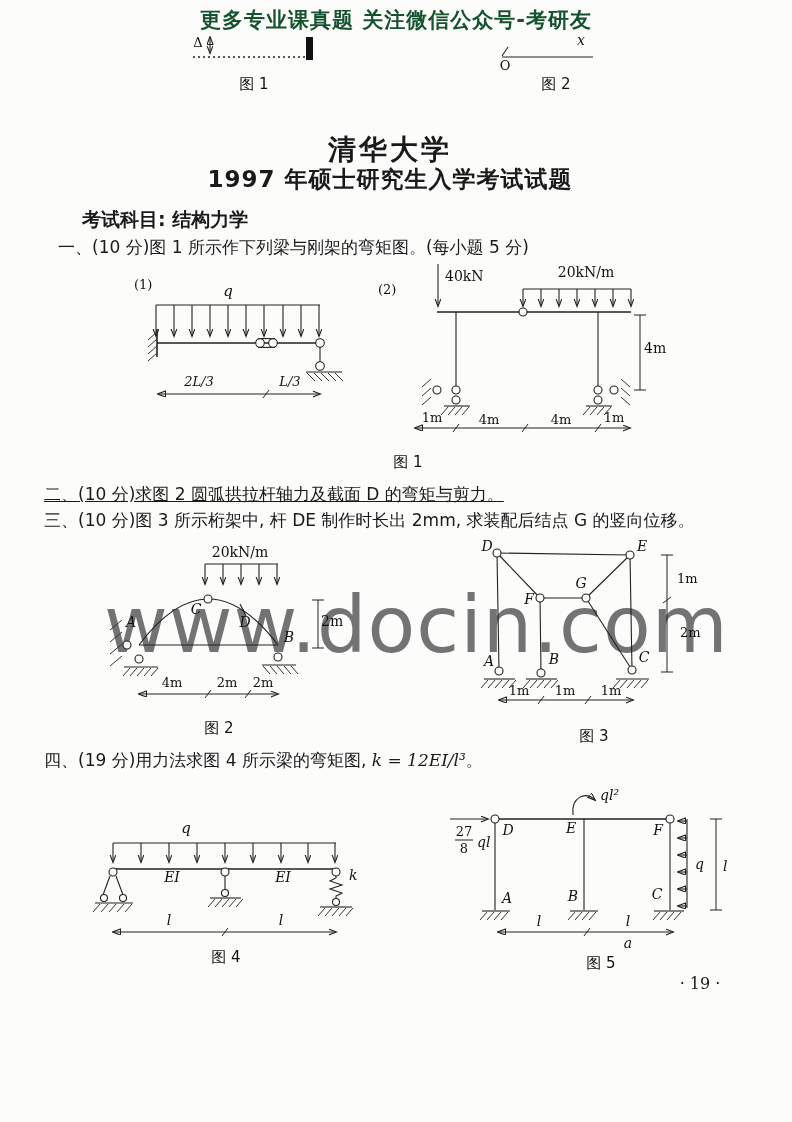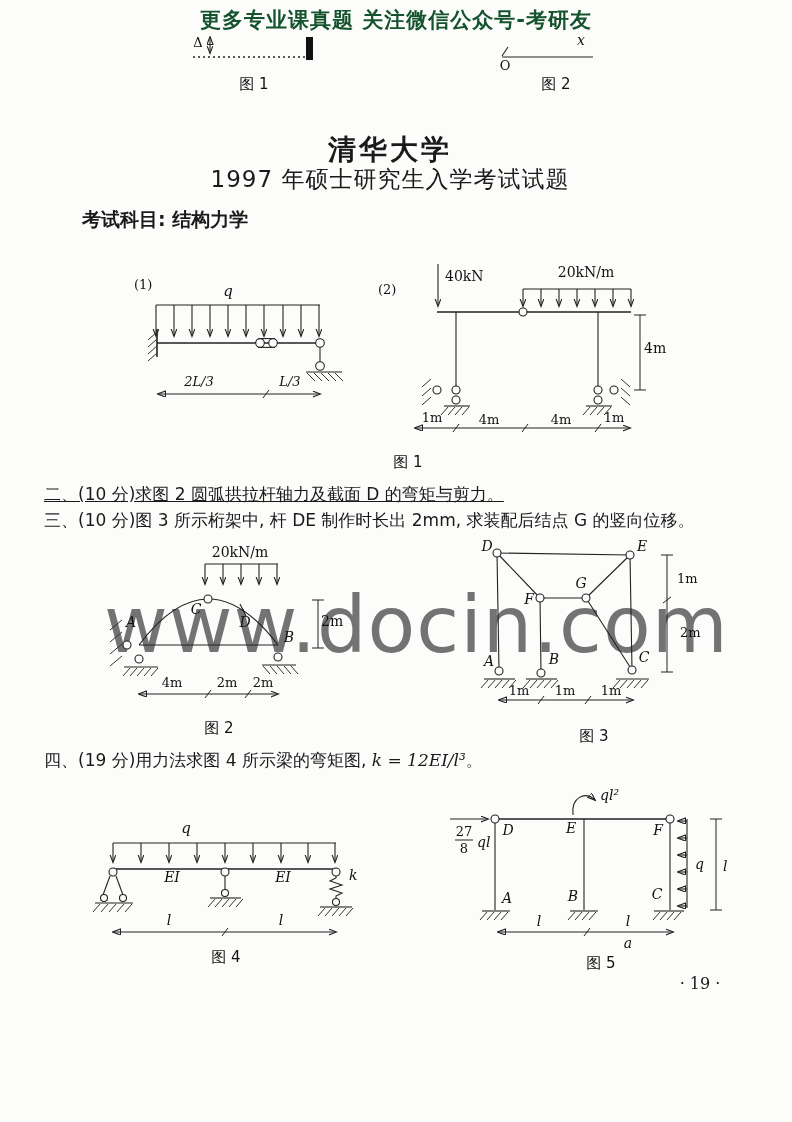--- a/index.html
+++ b/index.html
@@ -7,21 +7,21 @@
     position:relative; width:792px; height:1122px; margin:0 auto;
     background:#fcfcfb; overflow:hidden;
     font-family:"DejaVu Sans", sans-serif; color:#1a1a1a;
   }
   .abs { position:absolute; }
   .red-header {
     top:6px; left:0; width:100%; text-align:center;
     color:#14532d; font-weight:bold; font-size:21px; letter-spacing:1px;
   }
   .title1 { top:131px; left:0; width:780px; text-align:center; font-size:28px; font-weight:bold; letter-spacing:3px; }
-  .title2 { top:164px; left:0; width:780px; text-align:center; font-size:23px; font-weight:normal; letter-spacing:1px; }
+  .title2 { top:164px; left:0; width:780px; text-align:center; font-size:23px; font-weight:bold; letter-spacing:1px; }
   .subject { top:207px; left:82px; font-size:19px; font-weight:bold; }
   .qline { font-size:17px; white-space:nowrap; }
   .q1 { top:236px; left:58px; }
   .q2 { top:483px; left:44px;text-decoration:underline; }
   .q3 { top:509px; left:44px; }
   .q4 { top:749px; left:44px; }
   .formula { font-family:"DejaVu Serif", serif; font-style:italic; }
   .watermark {
     top:586px; left:104px; font-size:78px; line-height:1;
     color:#737373; letter-spacing:1px;
@@ -77,20 +77,21 @@
       <text class="mid" x="505" y="70">O</text>
       <text class="ti14 mid" x="581" y="45">x</text>
       <text class="tc mid" x="556" y="89">图 2</text>
     </g>
   </svg>
 
   <div class="abs title1">清华大学</div>
   <div class="abs title2">1997 年硕士研究生入学考试试题</div>
   <div class="abs subject">考试科目: 结构力学</div>
 
+  <div class="abs qline q1">一、(10 分)图 1 所示作下列梁与刚架的弯矩图。(每小题 5 分)</div>
 
   <svg style="left:100px; top:262px;" width="560" height="212" viewBox="100 262 560 212">
 
     <g>
       <text x="134" y="289">(1)</text>
       <text class="ti15 mid" x="228" y="296">q</text>
       <g>
         <line x1="156" y1="305" x2="320" y2="305"></line>
         <line x1="156" y1="305" x2="156" y2="336" marker-end="url(#ah)"></line>
         <line x1="174" y1="305" x2="174" y2="336" marker-end="url(#ah)"></line>

